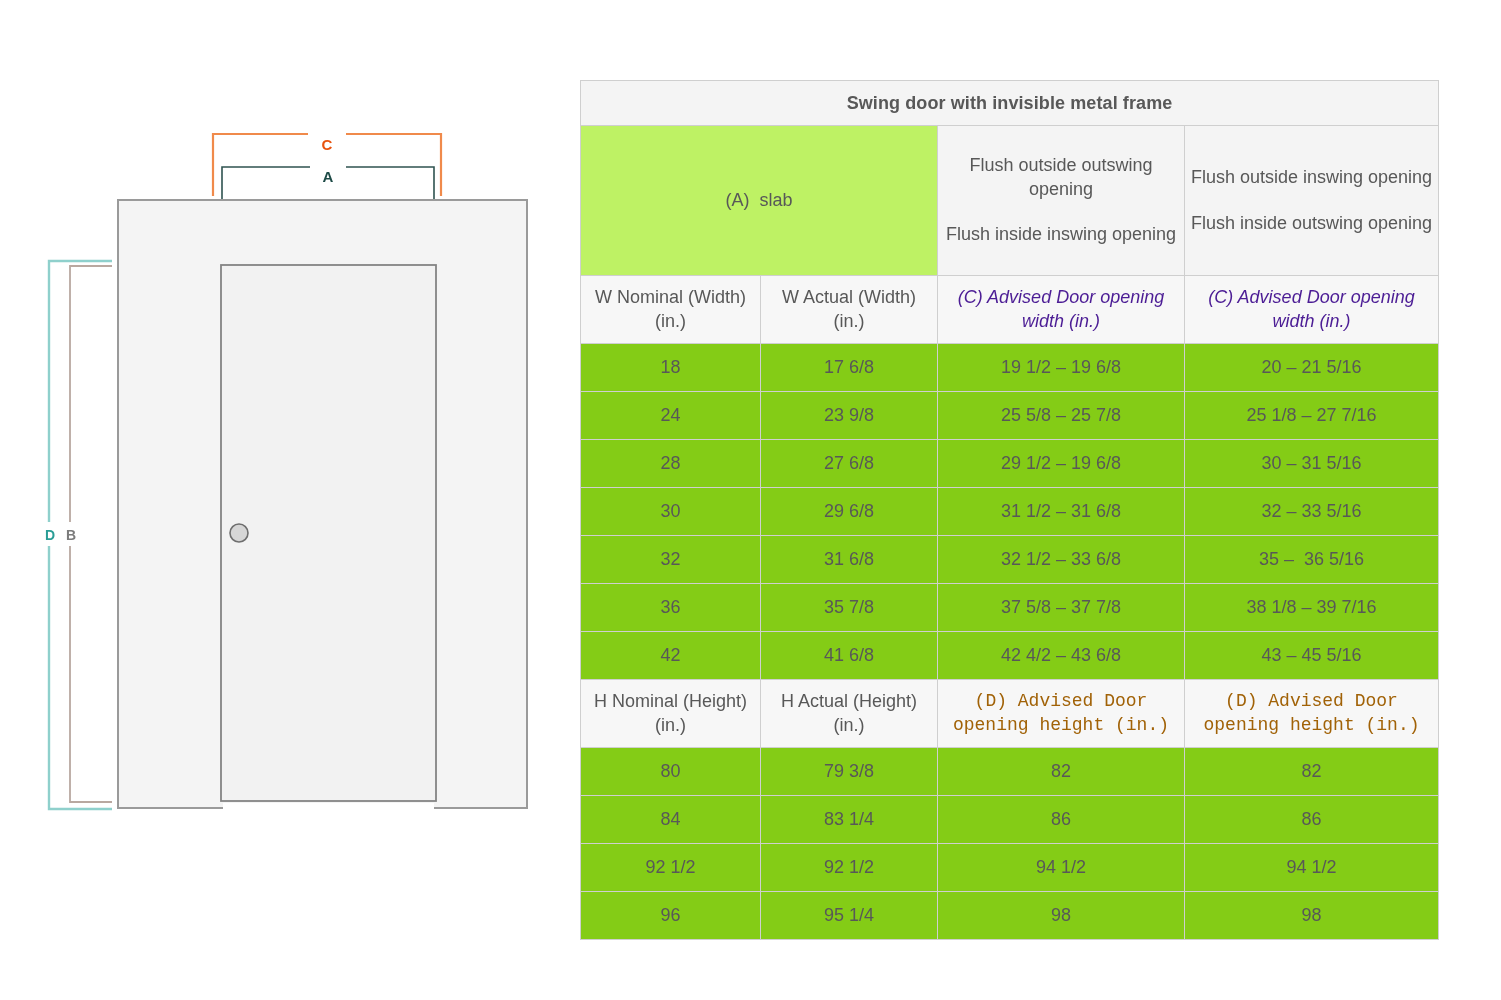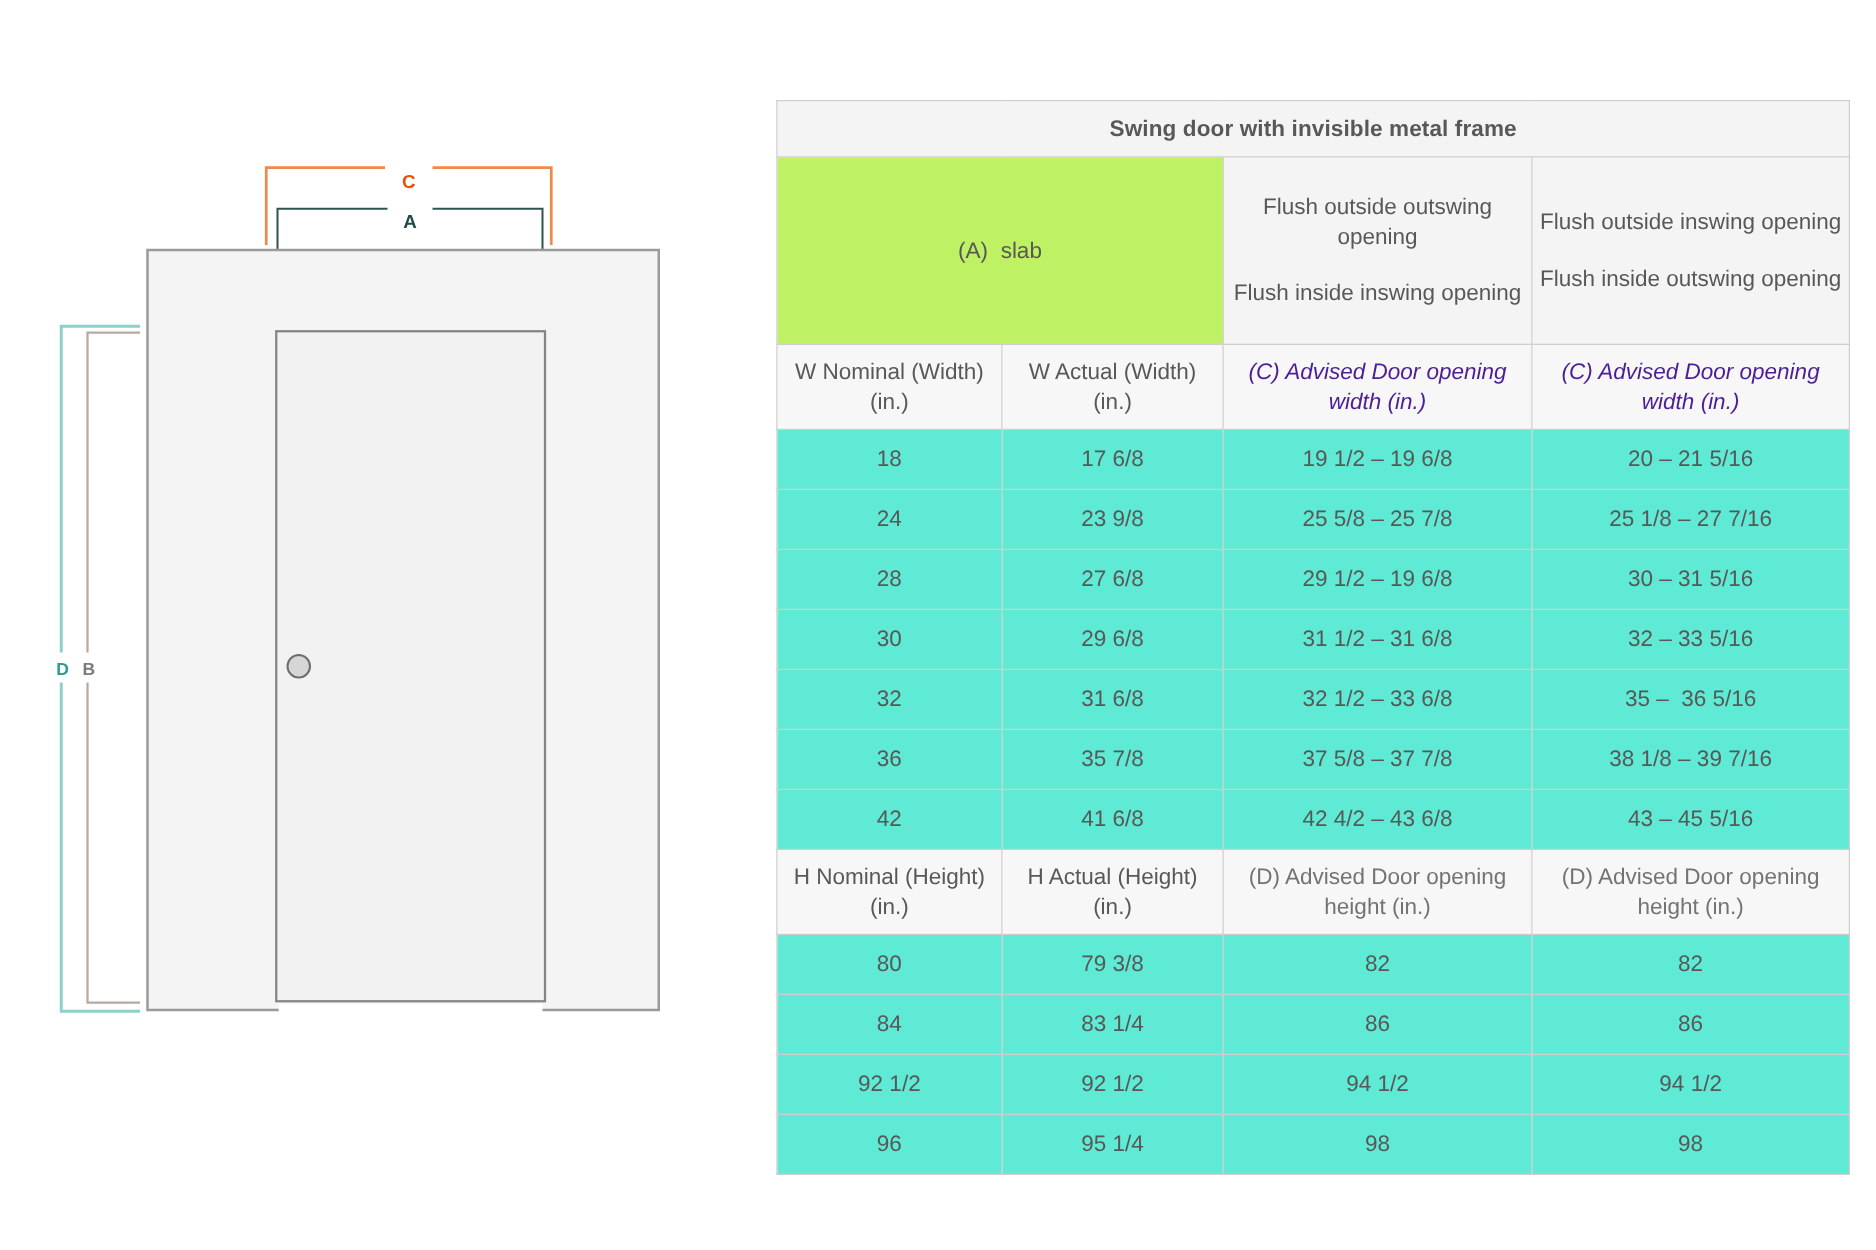--- a/index.html
+++ b/index.html
@@ -20,21 +20,21 @@
     position: absolute;
     left: 0;
     top: 0;
     width: 580px;
     height: 1000px;
   }
 
   
   #spec-table-wrap {
     position: absolute;
-    left: 621px;
+    left: 580px;
     top: 80px;
     width: 858px;
   }
   table.spec {
     border-collapse: collapse;
     width: 858px;
     table-layout: fixed;
   }
   table.spec td {
     border: 1px solid #cfcfcf;
@@ -64,26 +64,26 @@
     color: #2f5350;
   }
   td.subhdr {
     background: #f7f7f7;
     font-size: 20px;
     line-height: 1.28;
     height: 67px;
     color: #585858;
   }
   td.subhdr.orange { color: #4c1d95; font-style: italic; }
-  td.subhdr.teal   { color: #737373; }
+  td.subhdr.teal   { color: #a16207; font-family: Liberation Mono, monospace; }
   td.data {
     height: 47px;
     font-size: 18px;
     color: #585858;
-    background: #5eead4;
+    background: #84cc16;
     white-space: pre;
   }
   .hdr-stack { display: block; }
   .hdr-stack + .hdr-stack { margin-top: 22px; }
 </style>
 </head>
 <body>
 
 <div id="diagram">
   <svg width="580" height="1000" viewBox="0 0 580 1000">

